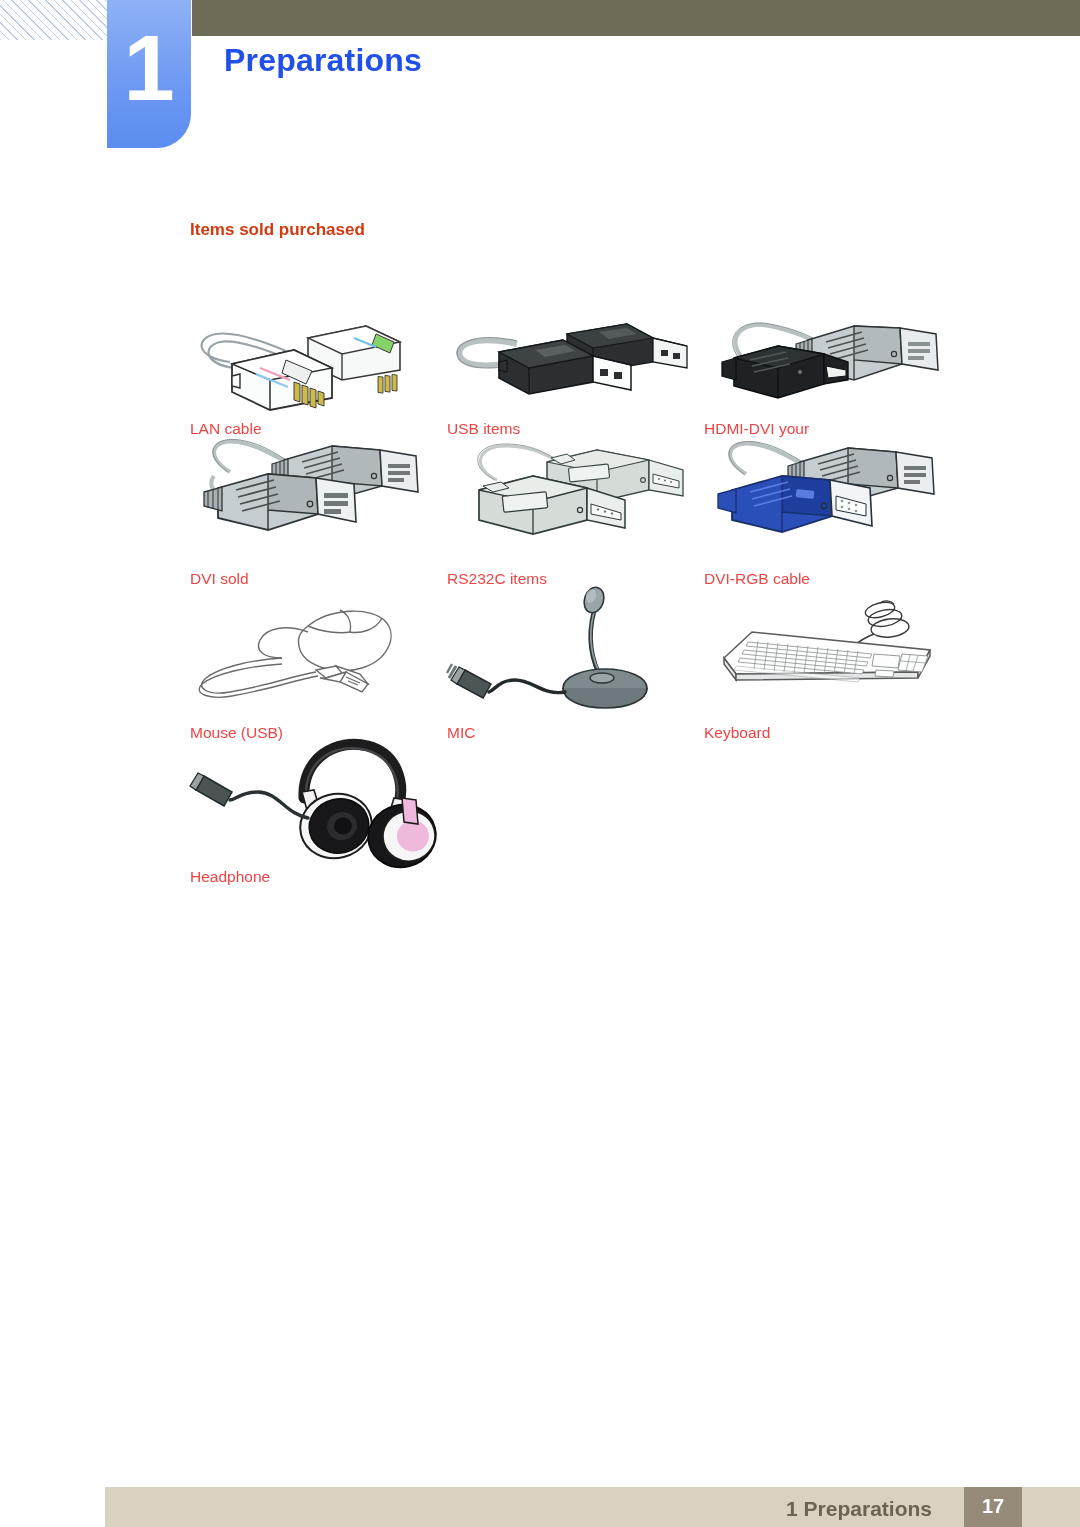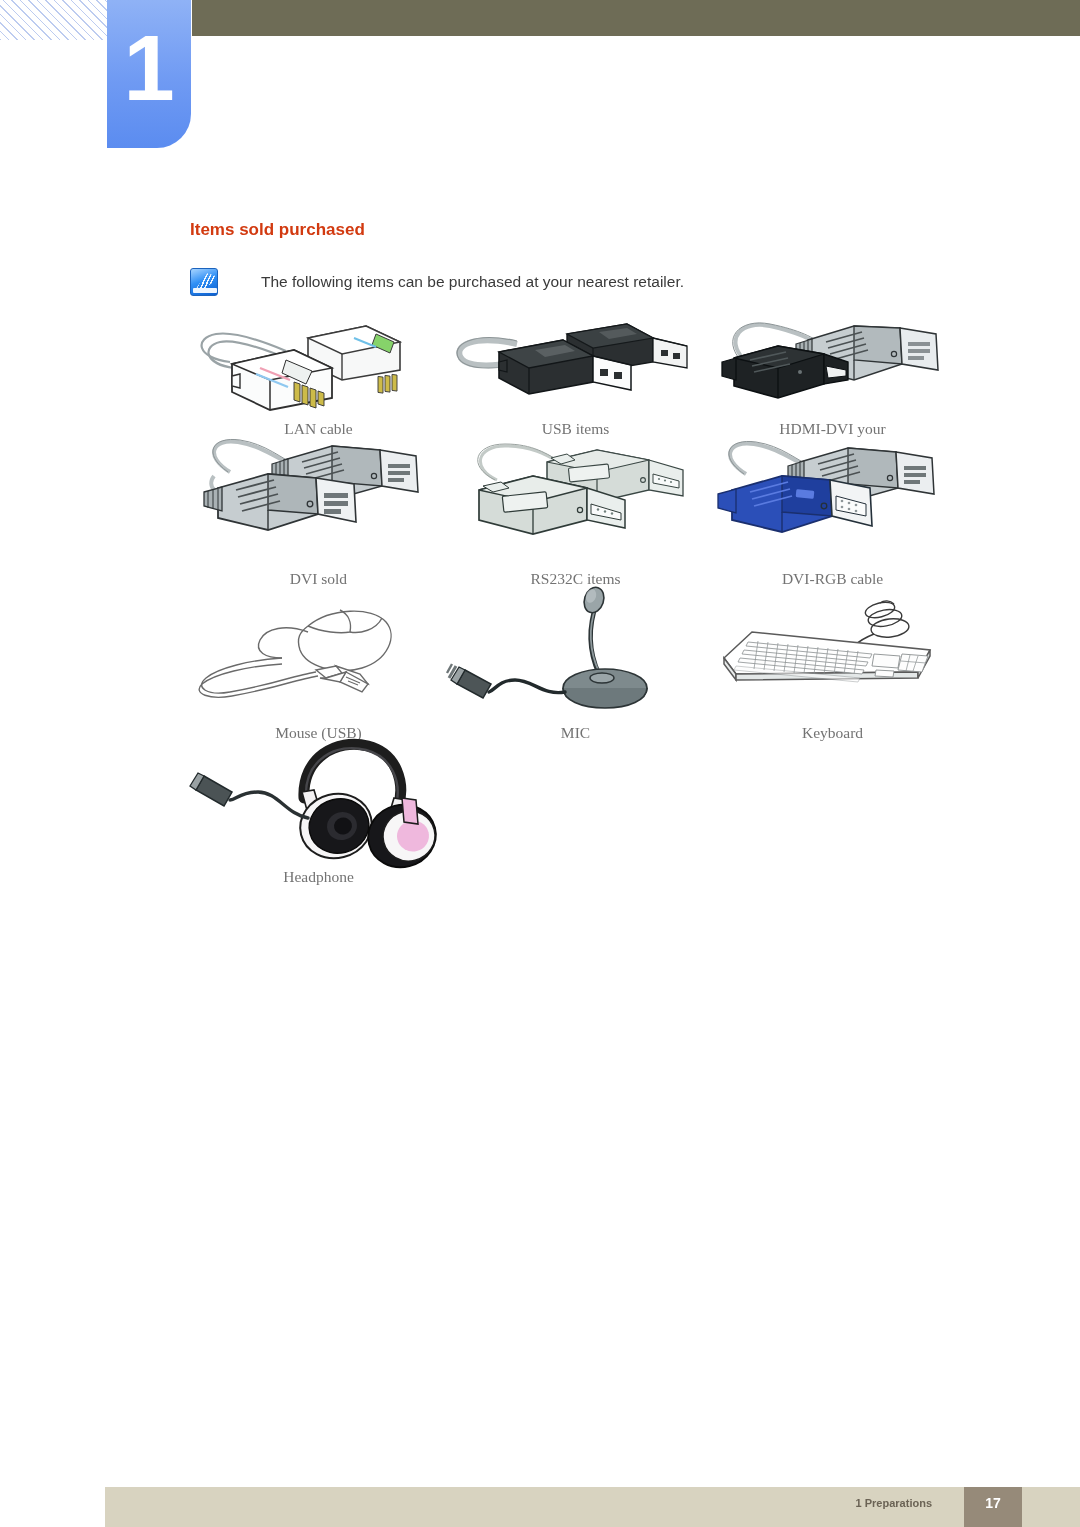--- a/index.html
+++ b/index.html
@@ -85,66 +85,62 @@
     grid-template-columns: repeat(3, 257px);
     grid-auto-rows: auto;
   }
   .item { width: 257px; }
   .item-art {
     height: 96px; position: relative;
   }
   .item-art.tall { height: 120px; }
   .item-art svg { position: absolute; left: 0; top: 0; overflow: visible; }
   .item-label {
-    text-align: center;
-    font-size: 15.5px; color: #737373;
+    text-align: left;
+    font-size: 15.5px; color: #ef4444;
     padding-top: 6px;
-    font-family: Liberation Serif, serif;
   }
   .row2 .item-art { height: 126px; }
   .row3 .item-art { height: 130px; }
   .row4 .item-art { height: 120px; }
 
   
   .footer-bar {
     position: absolute; left: 105px; top: 1487px; width: 975px; height: 40px;
     background: #d8d3c0;
   }
   .footer-label {
     position: absolute; right: 148px; top: 1497px;
-    font-size: 11px; font-weight: 700; color: #6b6355;
+    font-size: 21px; font-weight: 700; color: #6b6355;
     text-align: left;
   }
   .page-box {
     position: absolute; left: 964px; top: 1487px; width: 58px; height: 40px;
     background: #968a79;
   }
   .page-num {
     position: absolute; left: 964px; top: 1495px; width: 58px;
-    text-align: center; font-size: 14px; font-weight: 700; color: #ffffff;
+    text-align: center; font-size: 20px; font-weight: 700; color: #ffffff;
   }
 </style>
 </head>
 <body>
 
 <div class="page">
 
   <div class="hatch"></div>
   <div class="olive-bar"></div>
 
   <div class="chapter-badge">
     <div class="chapter-num">1</div>
   </div>
+  <div class="chapter-title">Preparations</div>
 
   <div class="section-title">Items sold purchased</div>
 
-  <div class="note-row">
-    <div class="note-icon"></div>
-    <div class="note-text">The following items can be purchased at your nearest retailer.</div>
-  </div>
 
   <div class="items">
 
     <div class="item row1">
       <div class="item-art">
         <svg width="257" height="100" viewBox="0 0 257 100">
           <g fill="none" stroke="#9aa3a6" stroke-width="2.2">
             <path d="M40 44 C6 40 4 20 26 16 C44 13 70 22 96 33"></path>
             <path d="M44 50 C14 46 12 28 30 24 C46 21 72 30 98 41"></path>
           </g>

